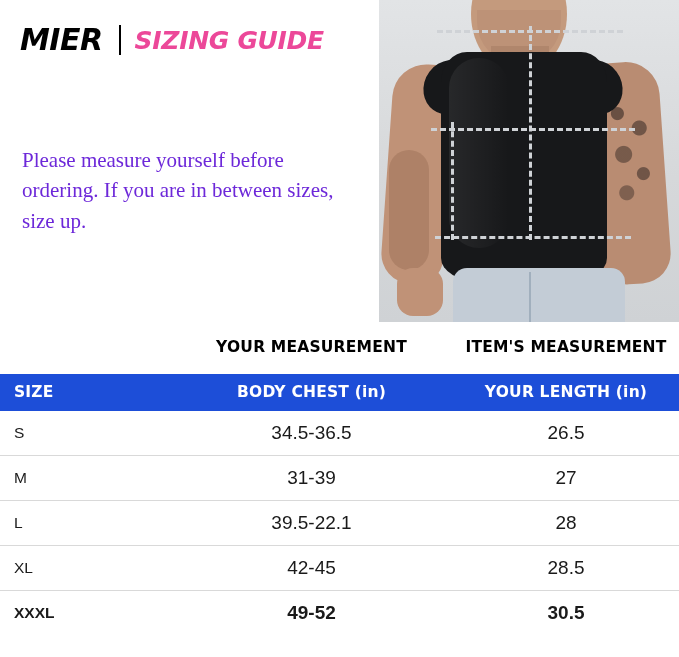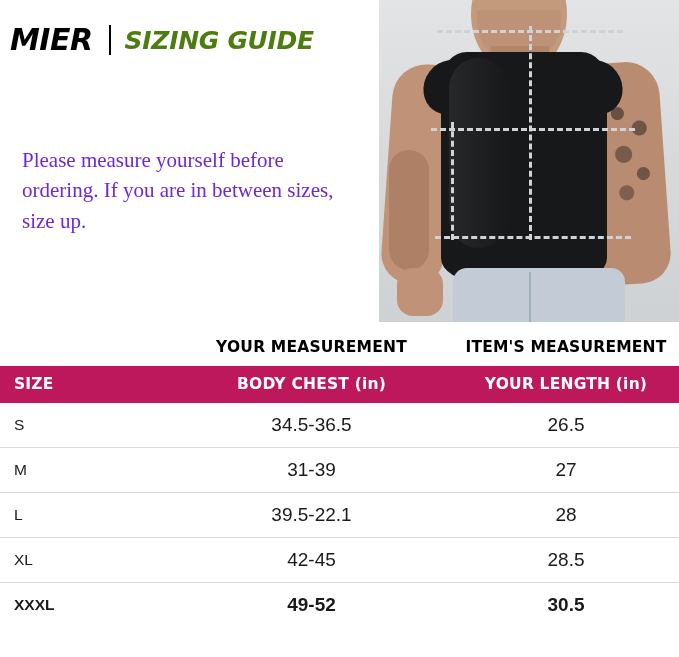--- a/index.html
+++ b/index.html
@@ -18,21 +18,21 @@
     position: relative;
     width: 679px;
     height: 657px;
     background: #ffffff;
   }
 
   
   .header {
     position: absolute;
     top: 20px;
-    left: 10px;
+    left: 20px;
     display: flex;
     align-items: center;
     height: 40px;
     z-index: 5;
   }
   .brand {
     font-family: "DejaVu Sans", sans-serif;
     font-weight: bold;
     font-style: italic;
     font-size: 30px;
@@ -45,21 +45,21 @@
     height: 30px;
     background: #000;
     margin: 0 14px 0 16px;
   }
   .guide-title {
     font-family: "DejaVu Sans", sans-serif;
     font-weight: bold;
     font-style: italic;
     font-size: 25px;
     letter-spacing: -0.3px;
-    color: #4d7c0f;
+    color: #ec4899;
     line-height: 1;
   }
 
   
   .instruction {
     position: absolute;
     top: 145px;
     left: 22px;
     width: 340px;
     font-size: 21px;
@@ -248,29 +248,29 @@
   table.size-table col.c1 { width: 170px; }
   table.size-table col.c2 { width: 283px; }
   table.size-table col.c3 { width: 226px; }
 
   .row-head-top td {
     background: #ffffff;
     font-family: "DejaVu Sans", sans-serif;
     font-weight: bold;
     font-size: 15.5px;
     letter-spacing: 0.2px;
-    padding: 8px 0 10px 0;
+    padding: 8px 0 18px 0;
     text-align: center;
     color: #000;
     border: none;
   }
   .row-head-top td.blank { background: #ffffff; }
 
   .row-head-dark td {
-    background: #be185d;
+    background: #1d4ed8;
     color: #ffffff;
     font-family: "DejaVu Sans", sans-serif;
     font-weight: bold;
     font-size: 15.5px;
     letter-spacing: 0.2px;
     padding: 9px 0 10px 0;
     text-align: center;
     border: none;
   }
   .row-head-dark td.size-col {

